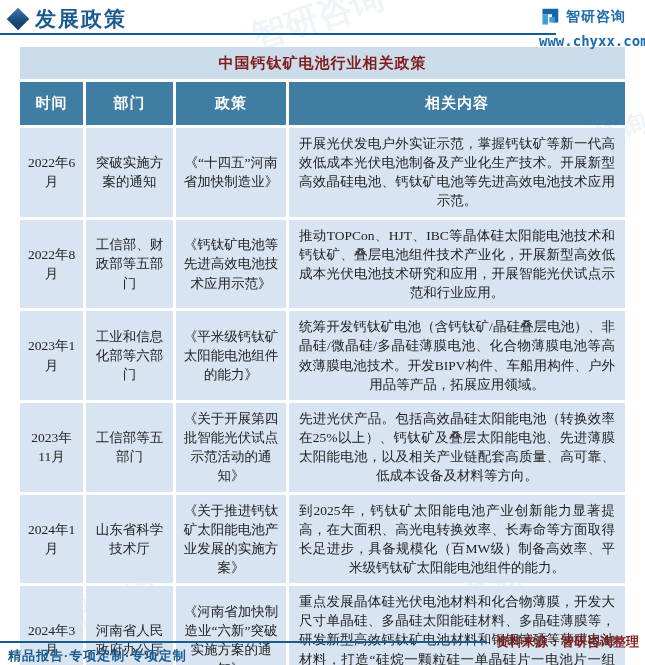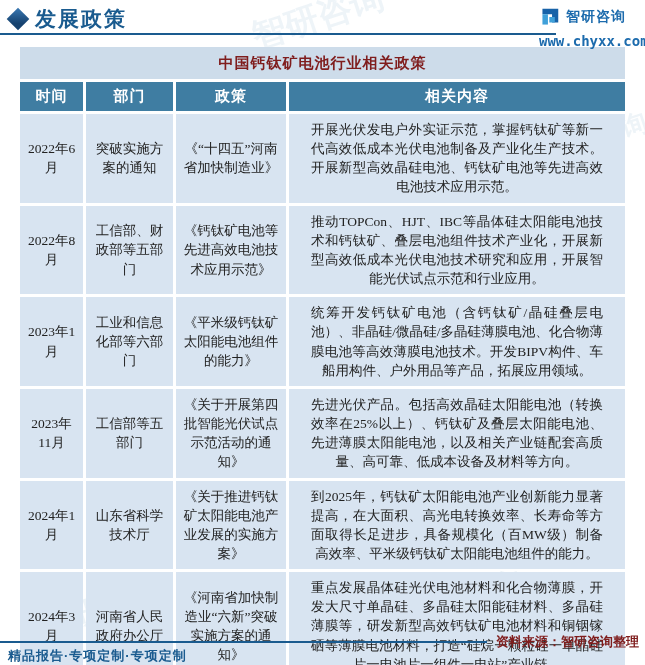--- a/index.html
+++ b/index.html
@@ -71,36 +71,36 @@
     border-spacing: 3px;
     width: 611px;
     margin: 0 -3px;
     font-family: "Liberation Serif", serif;
   }
   .policy-table th {
     background:#3f7da2;
     color:#ffffff;
     font-size:15px;
     font-weight:bold;
-    padding:5px 2px;
+    padding:12px 2px;
     letter-spacing:1px;
   }
   .policy-table td {
     background:#d8e4f1;
     color:#222222;
     font-size:13.5px;
     line-height:1.42;
     padding:6px 5px;
     vertical-align:middle;
   }
   td.c-time, td.c-dept, td.c-policy { text-align:center; }
   td.c-content {
     text-align:justify;
     text-align-last:center;
-    padding:6px 22px;
+    padding:6px 10px;
   }
 
   
   .footer-rule { position:absolute; left:0; top:641px; width:487px; height:2px; background:#1a5b8f; z-index:2; }
   .data-source {
     position:absolute; right:6px; top:633px;
     font-size:13px; font-weight:bold; color:#7f1d1d; z-index:2;
   }
   .footer-tagline {
     position:absolute; left:8px; top:647px;

